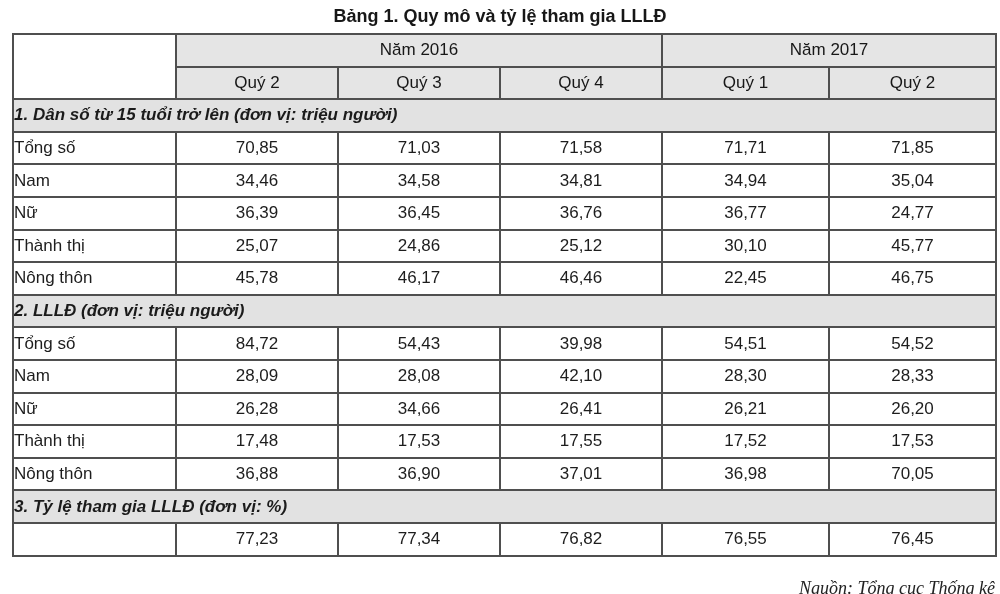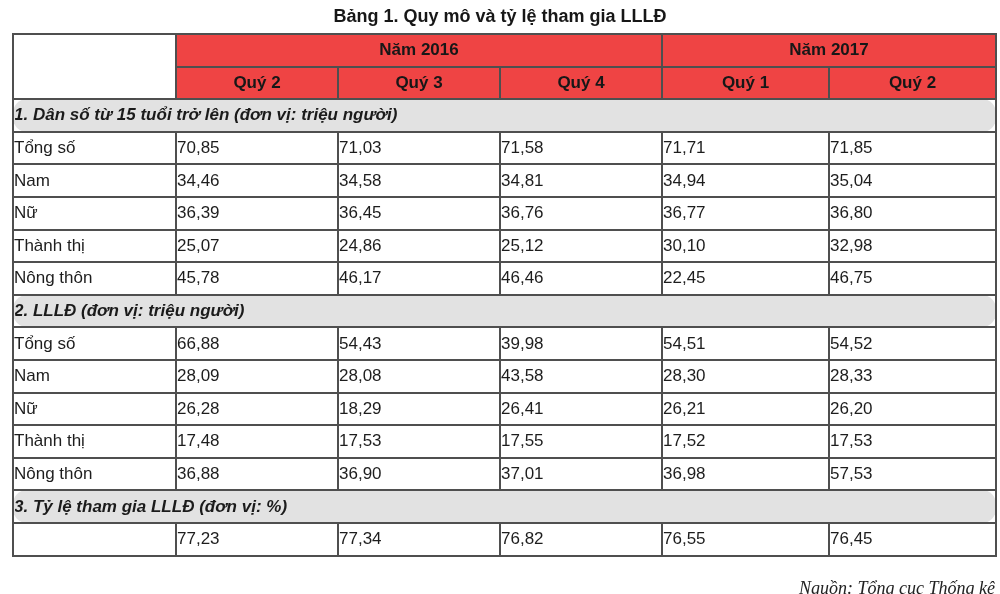--- a/index.html
+++ b/index.html
@@ -37,41 +37,41 @@
   table.stats th, table.stats td {
     border: 2px solid #4f4f4f;
     height: 30.6px;
     font-size: 17px;
     vertical-align: middle;
     padding: 0;
     overflow: hidden;
     white-space: nowrap;
   }
   th.year-cell, th.quarter-cell {
-    font-weight: bold;
+    font-weight: normal;
     text-align: center;
-    background: #ef4444;
+    background: #e5e5e5;
     color: #171717;
   }
   td.corner-cell { background: #ffffff; }
   td.section-cell {
     background: #e2e2e2;
     font-weight: bold;
     font-style: italic;
     text-align: left;
     padding-left: 24px;
     color: #1b1b1b;
-    border-radius: 14px;
   }
   td.label-cell {
     text-align: left;
     padding-left: 29px;
     margin-left: 12px;
   }
   td.value-cell {
+    text-align: center;
   }
   .source {
     width: 983px;
     margin-left: 12px;
     margin-top: 21px;
     text-align: right;
     font-family: "Liberation Serif", serif;
     font-style: italic;
     font-size: 18px;
     color: #222222;
@@ -126,80 +126,80 @@
           <td class="value-cell">34,81</td>
           <td class="value-cell">34,94</td>
           <td class="value-cell">35,04</td>
         </tr>
         <tr>
           <td class="label-cell">Nữ</td>
           <td class="value-cell">36,39</td>
           <td class="value-cell">36,45</td>
           <td class="value-cell">36,76</td>
           <td class="value-cell">36,77</td>
-          <td class="value-cell">36,80</td>
+          <td class="value-cell">24,77</td>
         </tr>
         <tr>
           <td class="label-cell">Thành thị</td>
           <td class="value-cell">25,07</td>
           <td class="value-cell">24,86</td>
           <td class="value-cell">25,12</td>
           <td class="value-cell">30,10</td>
-          <td class="value-cell">32,98</td>
+          <td class="value-cell">45,77</td>
         </tr>
         <tr>
           <td class="label-cell">Nông thôn</td>
           <td class="value-cell">45,78</td>
           <td class="value-cell">46,17</td>
           <td class="value-cell">46,46</td>
           <td class="value-cell">22,45</td>
           <td class="value-cell">46,75</td>
         </tr>
         <tr>
           <td class="section-cell" colspan="6">2. LLLĐ (đơn vị: triệu người)</td>
         </tr>
         <tr>
           <td class="label-cell">Tổng số</td>
-          <td class="value-cell">66,88</td>
+          <td class="value-cell">84,72</td>
           <td class="value-cell">54,43</td>
           <td class="value-cell">39,98</td>
           <td class="value-cell">54,51</td>
           <td class="value-cell">54,52</td>
         </tr>
         <tr>
           <td class="label-cell">Nam</td>
           <td class="value-cell">28,09</td>
           <td class="value-cell">28,08</td>
-          <td class="value-cell">43,58</td>
+          <td class="value-cell">42,10</td>
           <td class="value-cell">28,30</td>
           <td class="value-cell">28,33</td>
         </tr>
         <tr>
           <td class="label-cell">Nữ</td>
           <td class="value-cell">26,28</td>
-          <td class="value-cell">18,29</td>
+          <td class="value-cell">34,66</td>
           <td class="value-cell">26,41</td>
           <td class="value-cell">26,21</td>
           <td class="value-cell">26,20</td>
         </tr>
         <tr>
           <td class="label-cell">Thành thị</td>
           <td class="value-cell">17,48</td>
           <td class="value-cell">17,53</td>
           <td class="value-cell">17,55</td>
           <td class="value-cell">17,52</td>
           <td class="value-cell">17,53</td>
         </tr>
         <tr>
           <td class="label-cell">Nông thôn</td>
           <td class="value-cell">36,88</td>
           <td class="value-cell">36,90</td>
           <td class="value-cell">37,01</td>
           <td class="value-cell">36,98</td>
-          <td class="value-cell">57,53</td>
+          <td class="value-cell">70,05</td>
         </tr>
         <tr>
           <td class="section-cell" colspan="6">3. Tỷ lệ tham gia LLLĐ (đơn vị: %)</td>
         </tr>
         <tr>
           <td class="label-cell"></td>
           <td class="value-cell">77,23</td>
           <td class="value-cell">77,34</td>
           <td class="value-cell">76,82</td>
           <td class="value-cell">76,55</td>

